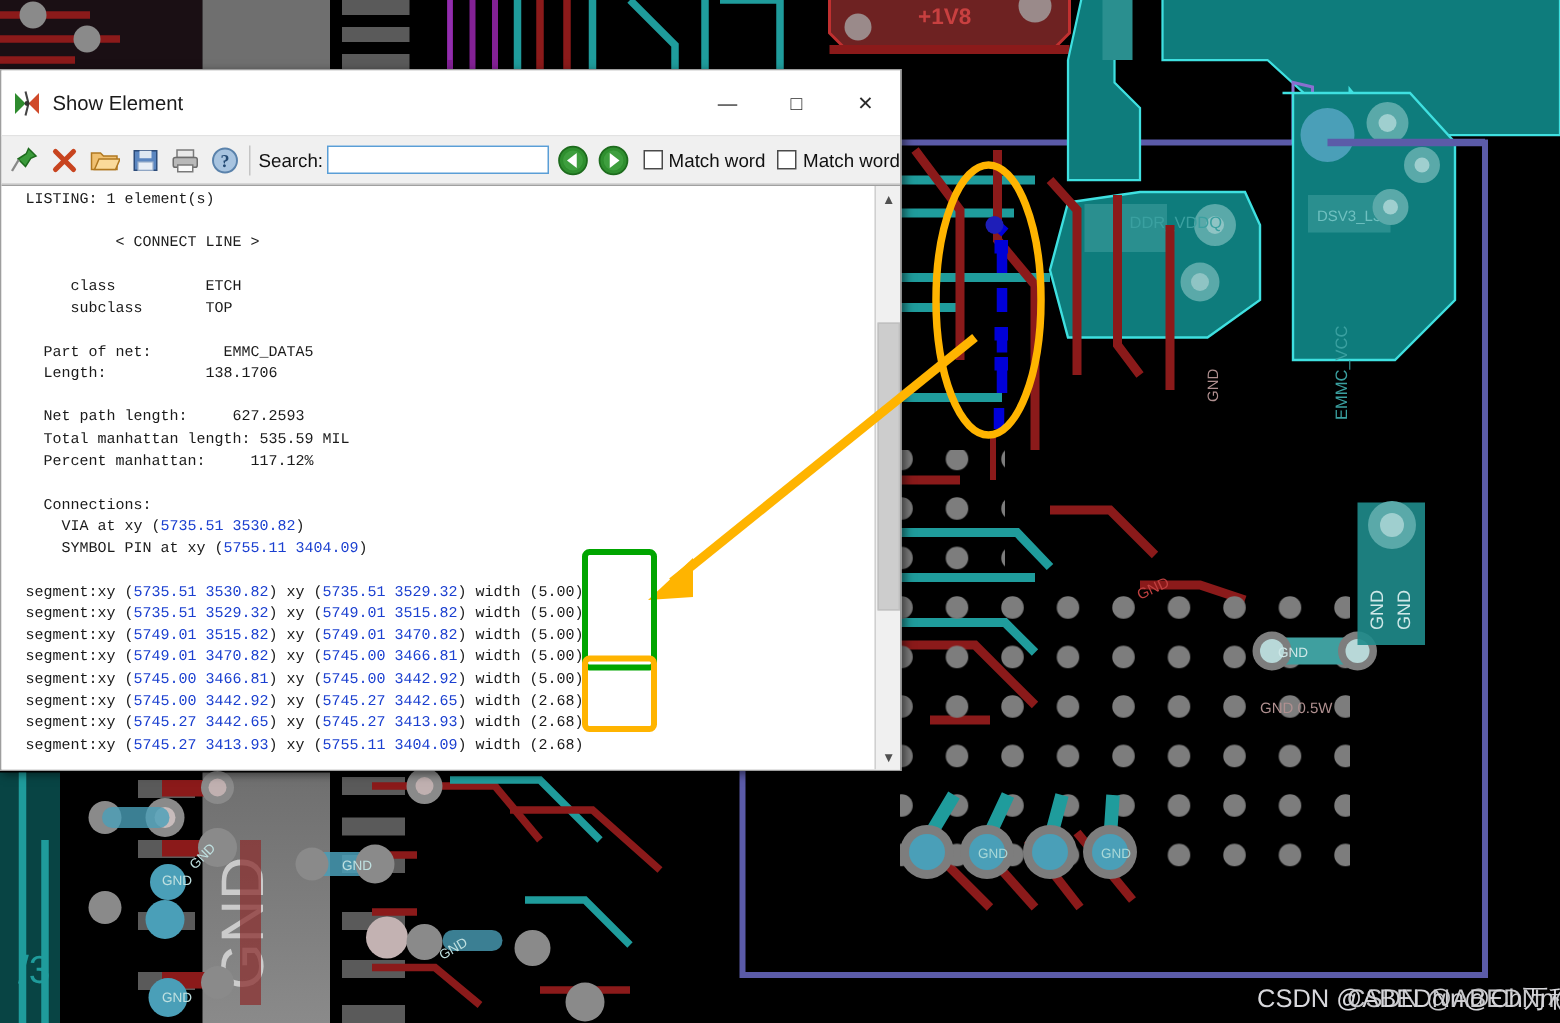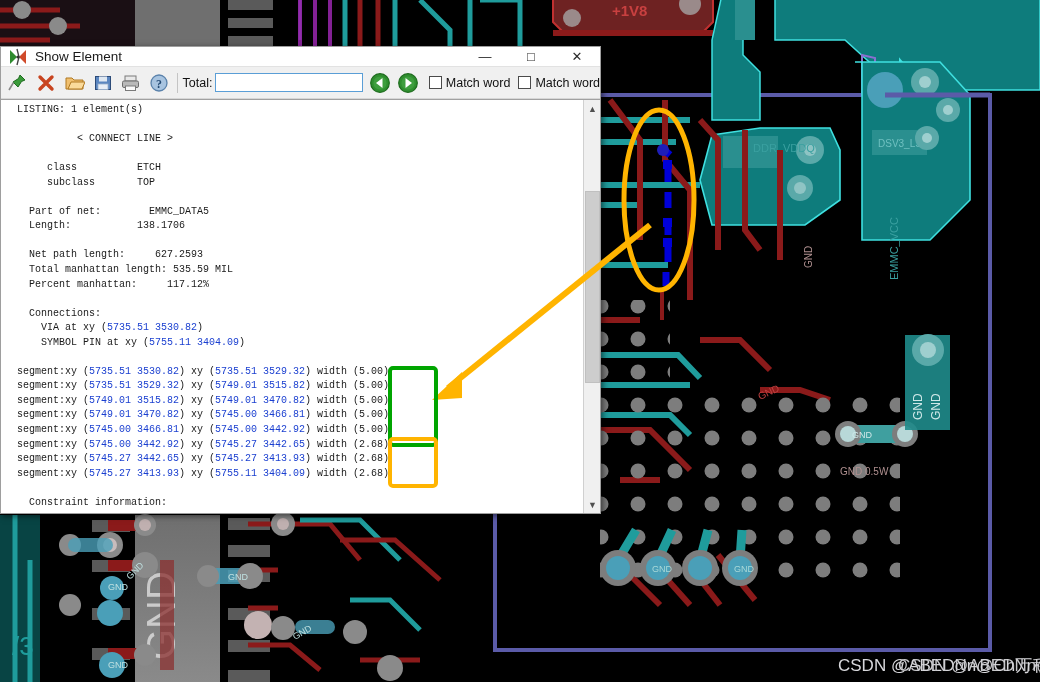--- a/index.html
+++ b/index.html
@@ -21,21 +21,21 @@
   #show-element-dialog {
     position: absolute; left: 0px; top: 46px;
     width: 601px; height: 468px;
     background: #f0f0f0;
     border: 1px solid #9e9e9e;
     box-shadow: 2px 2px 6px rgba(0,0,0,.55);
     display: flex; flex-direction: column;
     z-index: 40;
   }
   .titlebar {
-    height: 20px; background: #ffffff;
+    height: 44px; background: #ffffff;
     display: flex; align-items: center;
     border-bottom: 1px solid #e2e2e2;
     flex: 0 0 auto;
   }
   .titlebar-icon {
     width: 22px; height: 22px; margin-left: 6px; margin-right: 6px;
     position: relative; flex: 0 0 auto;
   }
   .title-text {
     font-size: 13.5px; color: #1a1a1a; flex: 1 1 auto;
@@ -440,21 +440,21 @@
     </div>
     <div class="tool-icon">
       <svg width="20" height="20" viewBox="0 0 20 20">
         <circle cx="10" cy="10" r="8" fill="#a8c4e0" stroke="#5a82ab" stroke-width="1.3"></circle>
         <text x="10" y="14.5" text-anchor="middle" font-family="Liberation Serif, serif" font-size="12" font-weight="bold" fill="#244a73">?</text>
       </svg>
     </div>
 
     <div class="tool-sep"></div>
 
-    <span class="search-label">Total:</span>
+    <span class="search-label">Search:</span>
     <input class="search-input" type="text" value="" style="">
 
     <div class="nav-btn">
       <svg width="22" height="22" viewBox="0 0 22 22">
         <circle cx="11" cy="11" r="9.3" fill="#2f8f2f" stroke="#1d6b1d" stroke-width="1.2"></circle>
         <circle cx="11" cy="11" r="6.6" fill="#4aa84a" opacity=".6"></circle>
         <path d="M13.5 6 L7 11 L13.5 16 Z" fill="#ffffff"></path>
       </svg>
     </div>
     <div class="nav-btn">

